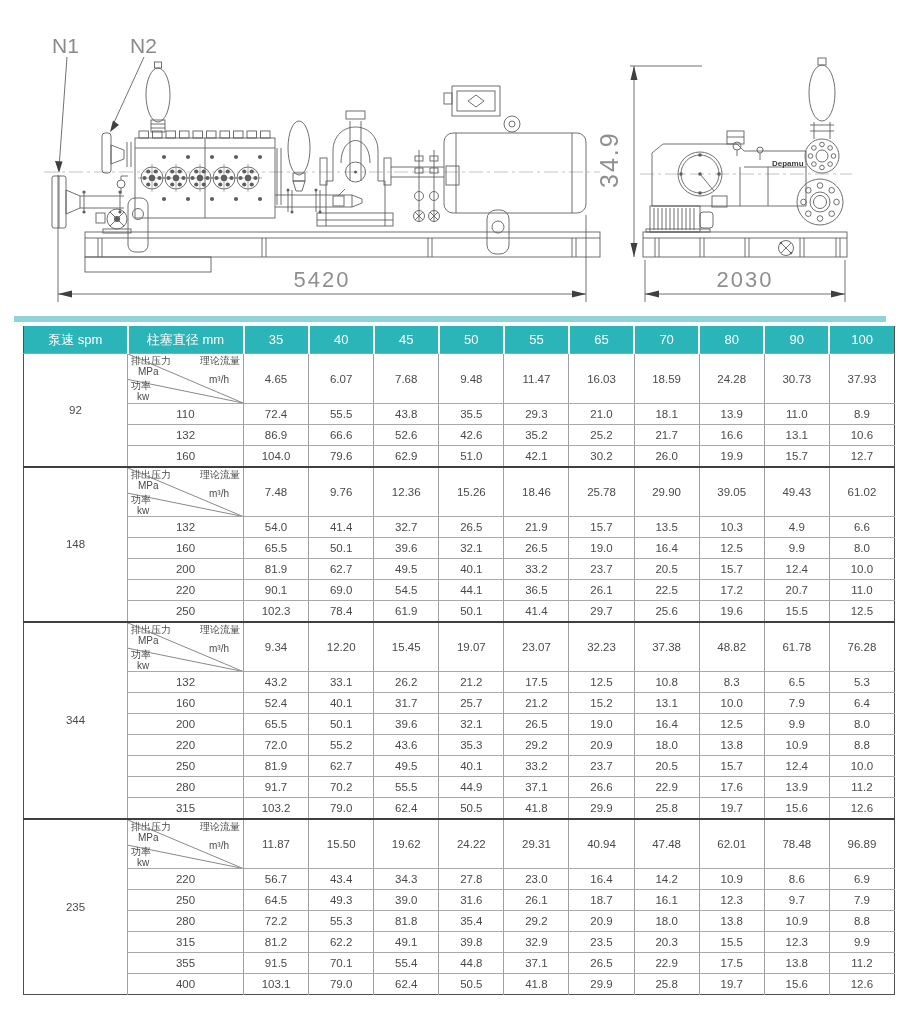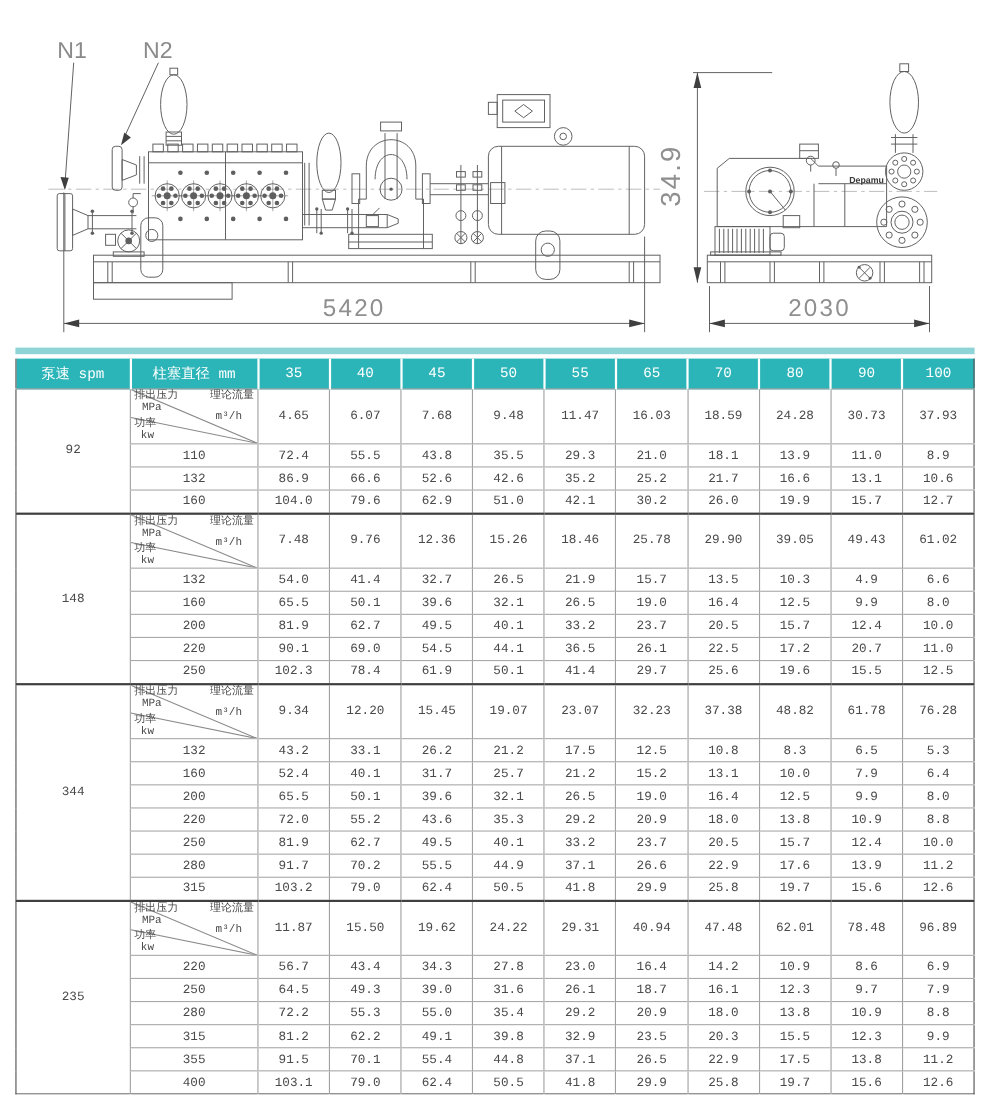--- a/index.html
+++ b/index.html
@@ -13,22 +13,22 @@
   .lbl  { font:21px "Liberation Sans", sans-serif; fill:#8a8a8a; stroke:none; }
   .brand{ font:bold 8px "Liberation Sans", sans-serif; fill:#3a3a3a; stroke:none; }
   .arr  { fill:#3f3f3f; stroke:none; }
   .dot  { fill:#5f5f5f; stroke:none; }
   .cl   { stroke:#9a9a9a; stroke-width:0.6; stroke-dasharray:14 4 3 4; }
 
   
   .accent-bar { width:872px; height:6px; margin:0 0 4px 14px; background:#8ed4d6; }
 
   
-  .ptable { border-collapse:collapse; table-layout:fixed; width:872px; margin-left:14px;
-            border:1px solid #4f4f4f; border-top:none;font-family:Liberation Mono, monospace; }
+  .ptable { border-collapse:collapse; table-layout:fixed; width:872px; margin-left:23px;
+            border:1px solid #4f4f4f; border-top:none; }
   .ptable th, .ptable td { text-align:center; vertical-align:middle; }
   .ptable thead th { background:#2cb5b8; color:#ffffff; font-weight:normal; font-size:13px;
                      height:25px; border-left:2px solid #ffffff; }
   .ptable thead th:first-child { border-left:none; }
   .ptable tbody td { font-size:11.5px; color:#4a4a4a; border-left:1px solid #a0a0a0; }
   .ptable tbody tr.sec-row > td { border-top:2px solid #3f3f3f; }
   .ptable tbody tr.sec-row.first > td { border-top:1px solid #a0a0a0; }
   .ptable tbody tr.sec-row { height:50px; }
   .ptable tbody tr.d-row > td { border-top:1px solid #a9a9a9; }
   .ptable tbody tr.d-row { height:21px; }
@@ -726,21 +726,21 @@
           <td>18.7</td>
           <td>16.1</td>
           <td>12.3</td>
           <td>9.7</td>
           <td>7.9</td>
         </tr>
         <tr class="d-row">
           <td>280</td>
           <td>72.2</td>
           <td>55.3</td>
-          <td>55.0</td>
+          <td>81.8</td>
           <td>35.4</td>
           <td>29.2</td>
           <td>20.9</td>
           <td>18.0</td>
           <td>13.8</td>
           <td>10.9</td>
           <td>8.8</td>
         </tr>
         <tr class="d-row">
           <td>315</td>

